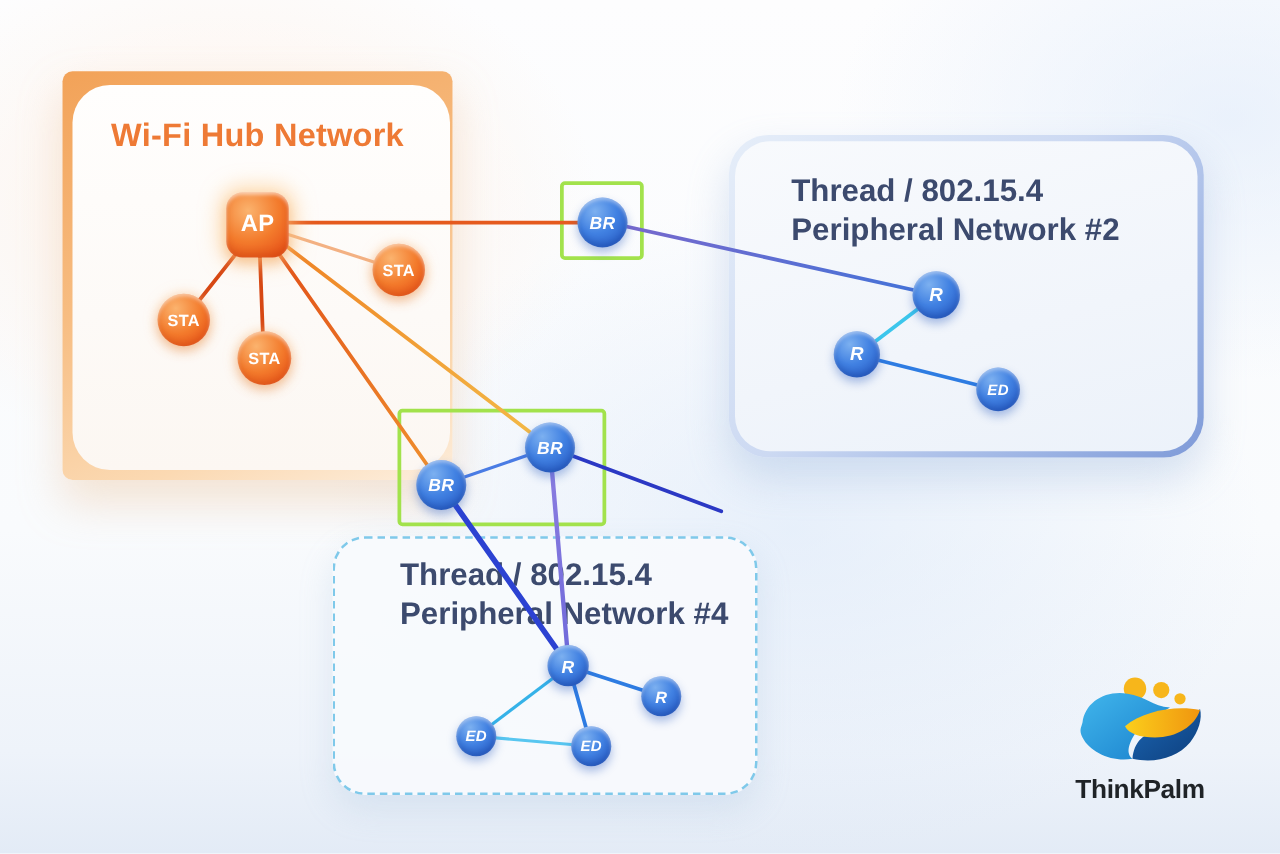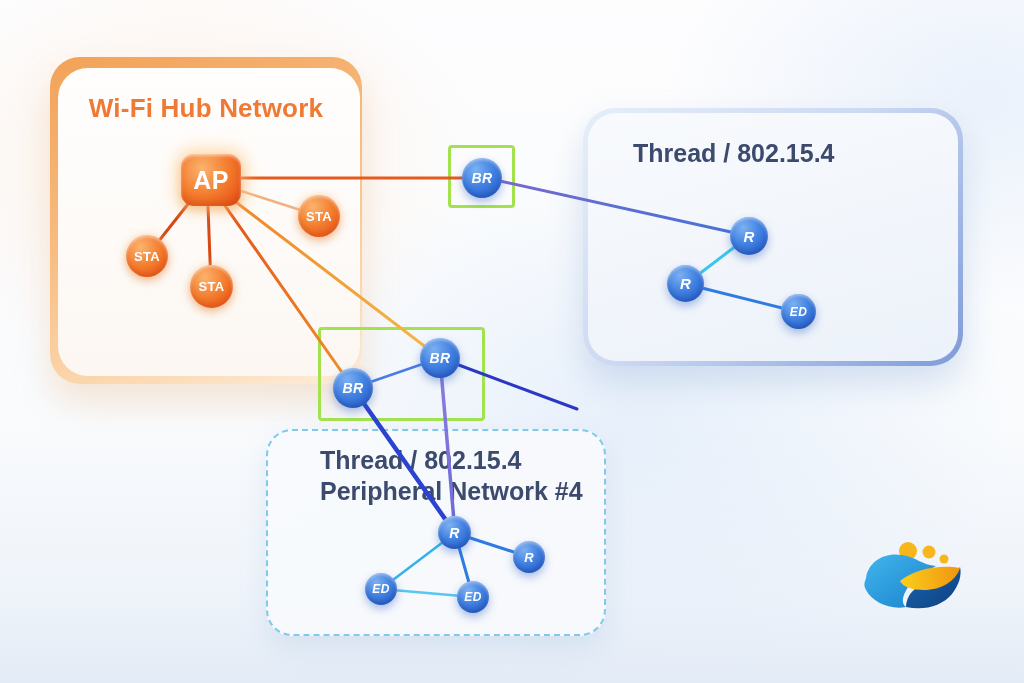--- a/index.html
+++ b/index.html
@@ -6,21 +6,21 @@
   body{font-family:"Liberation Sans",sans-serif;}
   .stage{
     position:relative;width:1024px;height:683px;overflow:hidden;
     background:
       radial-gradient(420px 300px at 18% 24%, rgba(255,240,228,.85), rgba(255,240,228,0) 70%),
       radial-gradient(520px 360px at 62% 62%, rgba(213,228,248,.50), rgba(213,228,248,0) 72%),
       radial-gradient(420px 280px at 96% 14%, rgba(222,234,250,.60), rgba(222,234,250,0) 75%),
       linear-gradient(180deg,#fdfdfe 0%,#f9fbfd 62%,#eef3fa 88%,#e3ebf6 100%);
   }
   
-  .wifi-wrap{position:absolute;left:50px;top:57px;width:312px;height:327px;border-radius:30px;
+  .wifi-wrap{position:absolute;left:50px;top:57px;width:312px;height:327px;border-radius:8px;
     background:linear-gradient(160deg,#f2a258 0%,#f7bd82 45%,#fbd9b2 80%,#fdeedd 100%);
     box-shadow:0 18px 34px rgba(234,188,148,.38);z-index:1;}
   .wifi-inner{position:absolute;left:8px;top:11px;right:2px;bottom:8px;border-radius:30px;
     background:linear-gradient(180deg,#fffefd 0%,#fdfaf7 60%,#fcf7f2 100%);}
   .wifi-title{position:absolute;left:0;right:0;top:36px;text-align:center;
     font-size:26px;font-weight:700;color:#ee7a35;letter-spacing:.2px;z-index:2;}
   .t2-wrap{position:absolute;left:583px;top:108px;width:380px;height:258px;border-radius:32px;
     background:linear-gradient(135deg,#e6eef9 0%,#ccd9f2 45%,#9db4e4 78%,#7e9ad8 100%);
     box-shadow:0 16px 32px rgba(140,170,215,.32);z-index:1;}
   .t2-inner{position:absolute;inset:5px;border-radius:28px;
@@ -40,21 +40,21 @@
   svg.lines{position:absolute;left:0;top:0;z-index:4;pointer-events:none;}
   
   .node{position:absolute;z-index:5;display:flex;align-items:center;justify-content:center;
     color:#fff;font-weight:700;border-radius:50%;letter-spacing:.3px;}
   .node.blue{
     background:radial-gradient(circle at 35% 28%,#7cb0f0 0%,#4181e2 45%,#2a5ec6 85%,#2253b4 100%);
     box-shadow:0 4px 8px rgba(40,90,190,.38),inset 0 2px 3px rgba(255,255,255,.45),inset 0 -3px 5px rgba(10,50,140,.30);font-style:italic;}
   .node.orange{
     background:radial-gradient(circle at 35% 28%,#fbb36e 0%,#f37b2c 50%,#e8551a 85%,#e04c14 100%);
     box-shadow:0 4px 9px rgba(225,120,45,.40),0 0 10px rgba(255,205,150,.55),inset 0 2px 3px rgba(255,255,255,.5),inset 0 -3px 5px rgba(190,60,10,.28);}
-  .ap{left:181px;top:154px;width:60px;height:52px;border-radius:13px;font-size:25px;
+  .ap{left:181px;top:154px;width:50px;height:52px;border-radius:13px;font-size:19px;
     box-shadow:0 0 16px 5px rgba(255,200,130,.60),0 4px 9px rgba(225,120,45,.40),inset 0 2px 3px rgba(255,255,255,.55),inset 0 -4px 6px rgba(190,60,10,.30)!important;}
   .sta1{left:126px;top:235px;width:42px;height:42px;font-size:13px;}
   .sta2{left:190px;top:265px;width:43px;height:43px;font-size:13px;}
   .sta3{left:298px;top:195px;width:42px;height:42px;font-size:13px;}
   .br-top{left:462px;top:158px;width:40px;height:40px;font-size:14px;}
   .br-left{left:333px;top:368px;width:40px;height:40px;font-size:14px;}
   .br-right{left:420px;top:338px;width:40px;height:40px;font-size:14px;}
   .n2r1{left:730px;top:217px;width:38px;height:38px;font-size:15px;}
   .n2r2{left:667px;top:265px;width:37px;height:37px;font-size:15px;}
   .n2ed{left:781px;top:294px;width:35px;height:35px;font-size:12px;}
@@ -74,20 +74,21 @@
 
   <div class="wifi-wrap">
     <div class="wifi-inner"></div>
     <div class="wifi-title">Wi-Fi Hub Network</div>
   </div>
 
   <div class="t2-wrap">
     <div class="t2-inner"></div>
     <div class="t2-title">
       <div>Thread / 802.15.4</div>
+      <div>Peripheral Network #2</div>
     </div>
   </div>
 
   <div class="t1-box">
     <div class="t1-title">
       <div>Thread / 802.15.4</div>
       <div>Peripheral Network #4</div>
     </div>
   </div>
 
@@ -166,15 +167,16 @@
             <stop offset="1" stop-color="#f0950f"></stop>
         </linearGradient>
       </defs>
       <circle cx="56" cy="13" r="9" fill="#f7b61b"></circle>
       <circle cx="77" cy="14" r="6.5" fill="#f7b61b"></circle>
       <circle cx="92" cy="21" r="4.5" fill="#f7b61b"></circle>
       <path fill="url(#lg-light)" d="M14,40 C16,24 32,14 50,17 C64,19 70,27 84,28 C72,35 62,40 56,49 C49,60 50,66 54,69 C38,72 20,64 14,52 C11,46 13,44 14,40 Z"></path>
       <path fill="url(#lg-dark)" d="M54,69 C72,73 90,68 100,56 C107,47 110,37 108,29 C102,40 92,47 77,47 C63,47 55,56 54,69 Z"></path>
       <path fill="url(#lg-gold)" d="M48,43 C62,31 88,26 108,30 C104,43 89,52 72,52 C60,52 51,49 48,43 Z"></path>
     </svg>
+    <div class="logo-text">ThinkPalm</div>
   </div>
 
 </div>
 
 </body></html>

